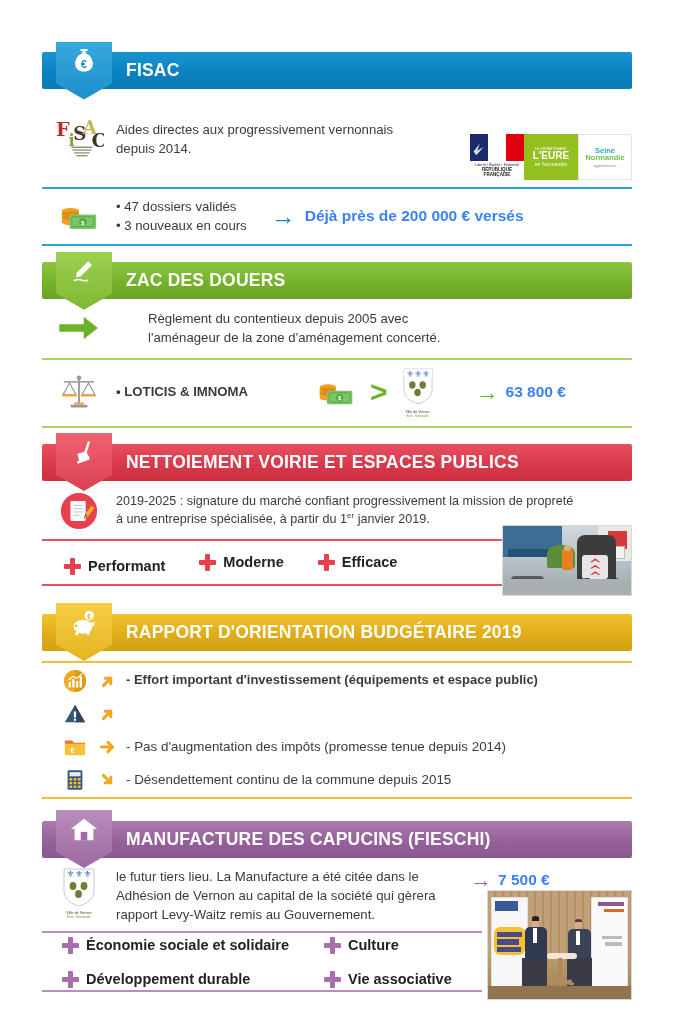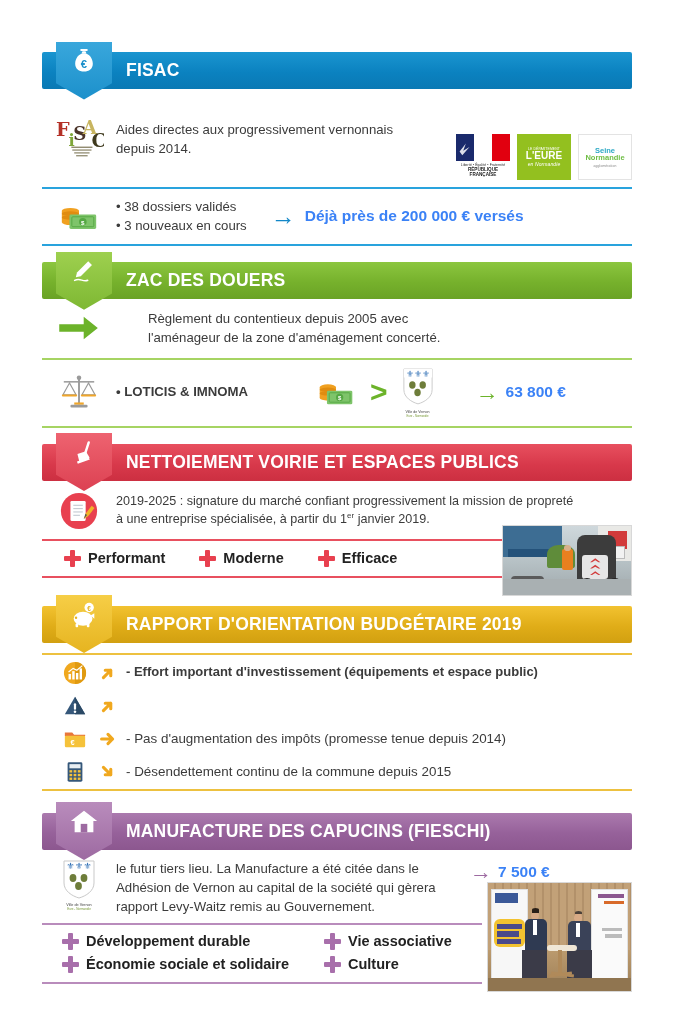--- a/index.html
+++ b/index.html
@@ -83,21 +83,21 @@
   .plus::before { left: 6px; top: 0; width: 5px; height: 17px; }
   .plus::after { top: 6px; left: 0; width: 17px; height: 5px; }
   .plus-red { color: #e8404f; }
   .plus-purple { color: #a86fab; }
   .plus-label { font-size: 14.5px; font-weight: bold; color: #222; white-space: nowrap; }
 
   
   .photo { border: 1px solid #d8d8d8; overflow: hidden; position: relative; }
 
   
-  .logos { display: flex; gap: 7px; margin-top: 36px; }
+  .logos { display: flex; gap: 0; margin-top: 36px; }
   .logo-box { width: 54px; height: 46px; position: relative; }
   .logo-fr { background: #fff; display: flex; flex-direction: column; }
   .logo-eure { background: #93c01f; }
   .logo-seine { background: #ffffff; border: 1px solid #e3e3e3; }
 
   .tiny { font-size: 3.4px; color: #222; text-align: center; letter-spacing: .1px; }
   .tiny2 { font-size: 4.6px; color: #222; text-align: center; font-weight: bold; }
 </style>
 </head>
 <body>
@@ -182,21 +182,21 @@
                 <ellipse cx="13" cy="13" rx="9" ry="2.4"></ellipse>
                 <ellipse cx="13" cy="17" rx="9" ry="2.4"></ellipse>
               </g>
             <rect x="12" y="14" width="28" height="15" rx="1.5" fill="#7ec46a"></rect>
             <rect x="14.5" y="16.3" width="23" height="10.4" rx="1" fill="none" stroke="#55a843" stroke-width="1"></rect>
             <circle cx="26" cy="21.5" r="4" fill="#55a843"></circle>
             <text x="26" y="24.6" font-size="6.5" fill="#ffffff" text-anchor="middle" font-family="Liberation Sans, sans-serif" font-weight="bold">$</text>
           </svg>
         </div>
         <div style="flex:0 0 auto;">
-          <div class="txt">• 38 dossiers validés</div>
+          <div class="txt">• 47 dossiers validés</div>
           <div class="txt">• 3 nouveaux en cours</div>
         </div>
         <div style="display:flex;align-items:center;gap:9px;margin-left:24px;">
           <span class="arr arr-blue" style="font-size:25px;">→</span>
           <span class="bold-amt">Déjà près de 200 000 € versés</span>
         </div>
       </div>
 
       <div class="rule"></div>
     </div>
@@ -328,21 +328,21 @@
           <div class="txt small">2019-2025 : signature du marché confiant progressivement la mission de propreté</div>
           <div class="txt small">
             <span>à une entreprise spécialisée, à partir du 1</span><sup style="font-size:8px;">er</sup><span> janvier 2019.</span>
           </div>
         </div>
       </div>
 
       <div class="rule" style="width:465px;"></div>
 
       <div class="row" style="padding:9px 0 9px;gap:34px;">
-        <div class="plus-item" style="margin-left:22px;">
+        <div class="plus-item" style="margin-left:22px;margin-top:8px;">
           <span class="plus plus-red"></span>
           <span class="plus-label">Performant</span>
         </div>
         <div class="plus-item">
           <span class="plus plus-red"></span>
           <span class="plus-label">Moderne</span>
         </div>
         <div class="plus-item">
           <span class="plus plus-red"></span>
           <span class="plus-label">Efficace</span>
@@ -523,39 +523,39 @@
           <div class="txt">rapport Levy-Waitz remis au Gouvernement.</div>
         </div>
         <div style="display:flex;align-items:center;gap:6px;margin-left:6px;align-self:flex-start;padding-top:2px;">
           <span class="arr arr-purple" style="font-size:22px;">→</span>
           <span class="bold-amt">7 500 €</span>
         </div>
       </div>
 
       <div class="rule" style="width:440px;"></div>
 
+      <div class="row" style="padding:4px 0 9px;">
+        <div class="plus-item" style="margin-left:20px;width:262px;">
+          <span class="plus plus-purple"></span>
+          <span class="plus-label">Économie sociale et solidaire</span>
+        </div>
+        <div class="plus-item">
+          <span class="plus plus-purple"></span>
+          <span class="plus-label">Culture</span>
+        </div>
+      </div>
+
       <div class="row" style="padding:8px 0 2px;">
         <div class="plus-item" style="margin-left:20px;width:262px;">
           <span class="plus plus-purple"></span>
           <span class="plus-label">Développement durable</span>
         </div>
         <div class="plus-item">
           <span class="plus plus-purple"></span>
           <span class="plus-label">Vie associative</span>
-        </div>
-      </div>
-
-      <div class="row" style="padding:4px 0 9px;">
-        <div class="plus-item" style="margin-left:20px;width:262px;">
-          <span class="plus plus-purple"></span>
-          <span class="plus-label">Économie sociale et solidaire</span>
-        </div>
-        <div class="plus-item">
-          <span class="plus plus-purple"></span>
-          <span class="plus-label">Culture</span>
         </div>
       </div>
 
       <div class="rule" style="width:440px;"></div>
 
       <div class="photo" style="position:absolute;right:0;top:32px;width:145px;height:110px;">
         <div style="position:absolute;inset:0;background:linear-gradient(180deg,#c8a77c 0%,#bb9a6e 62%,#9d7f57 100%);"></div>
         <div style="position:absolute;left:0;top:0;width:100%;height:62%;background:repeating-linear-gradient(90deg,#c2a178 0 6px,#b2916a 6px 8px);"></div>
         <div style="position:absolute;left:2%;top:6%;width:26%;height:84%;background:#f7f7f7;border:1px solid #e0e0e0;"></div>
         <div style="position:absolute;left:5%;top:10%;width:16%;height:9%;background:#3b5998;"></div>

